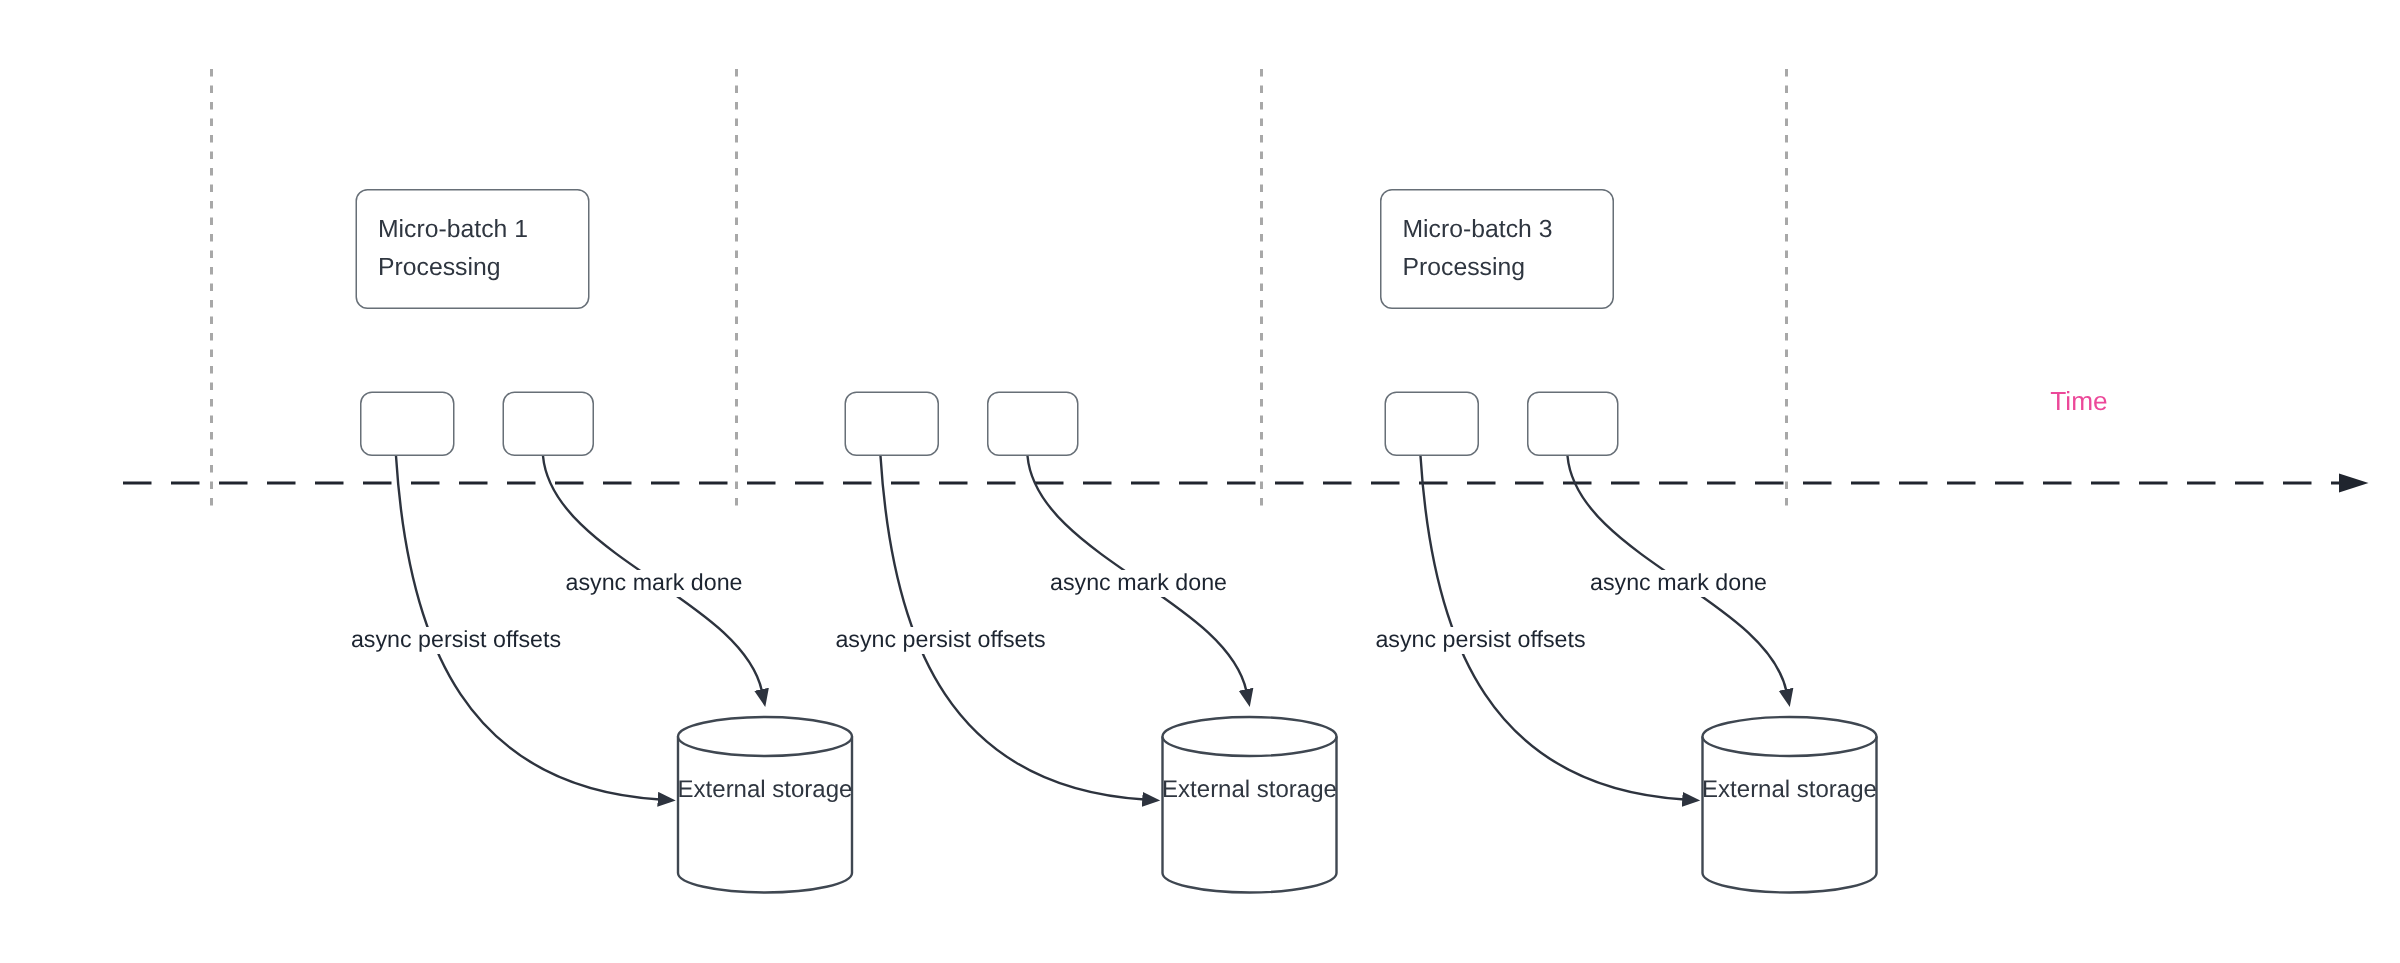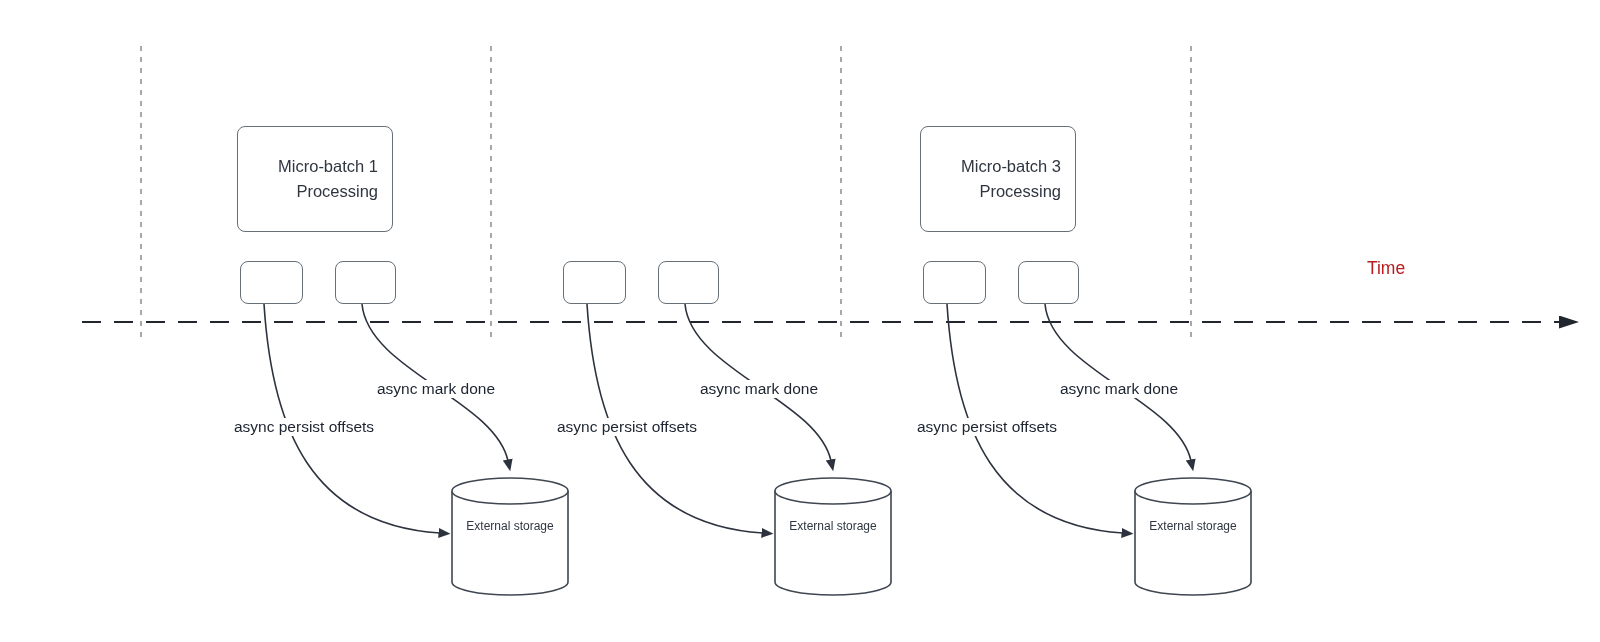--- a/index.html
+++ b/index.html
@@ -18,27 +18,27 @@
   .group {
     position: absolute; top: 0;
     width: 360px; height: 642px;
   }
   .g1 { left: 237px; }
   .g2 { left: 560px; }
   .g3 { left: 920px; }
 
   .proc-box {
     position: absolute; left: 0; top: 126px;
-    width: 156px; height: 106px;
+    width: 156px; height: 80px;
     border: 1.5px solid #676f77;
     border-radius: 8px;
     background: #ffffff;
     box-sizing: border-box;
     display: flex; align-items: center; justify-content: center;
-    text-align: right;
+    text-align: left;
     font-size: 16.5px; line-height: 25px;
     color: #2f3640;
     padding: 0 14px;
   }
   .small-box {
     position: absolute; top: 261px;
     height: 43px;
     border: 1.5px solid #676f77;
     border-radius: 8px;
     background: #ffffff;
@@ -57,29 +57,29 @@
     background: #ffffff;
     padding: 0 3px;
   }
   .edge-label.persist { left: 67px;  top: 427px; }
   .edge-label.markdone { left: 199px; top: 389px; }
 
   .storage-label {
     position: absolute; left: 213px; top: 514px;
     width: 120px;
     text-align: center;
-    font-size: 12px; line-height: 25px;
+    font-size: 16px; line-height: 25px;
     color: #2f3640;
   }
 
   .time-label {
     position: absolute; left: 1386px; top: 268px;
     transform: translate(-50%, -50%);
     font-size: 17.5px;
-    color: #b91c1c;
+    color: #ec4899;
     white-space: nowrap;
   }
 
   .guide { stroke: #a8a8a8; stroke-width: 2; stroke-dasharray: 5 6; fill: none; }
   .axis  { stroke: #20252e; stroke-width: 2; stroke-dasharray: 19 13; fill: none; }
   .curve { stroke: #2d333e; stroke-width: 1.6; fill: none; }
   .cyl   { stroke: #3f4751; stroke-width: 1.6; fill: #ffffff; }
 </style>
 </head>
 <body>

